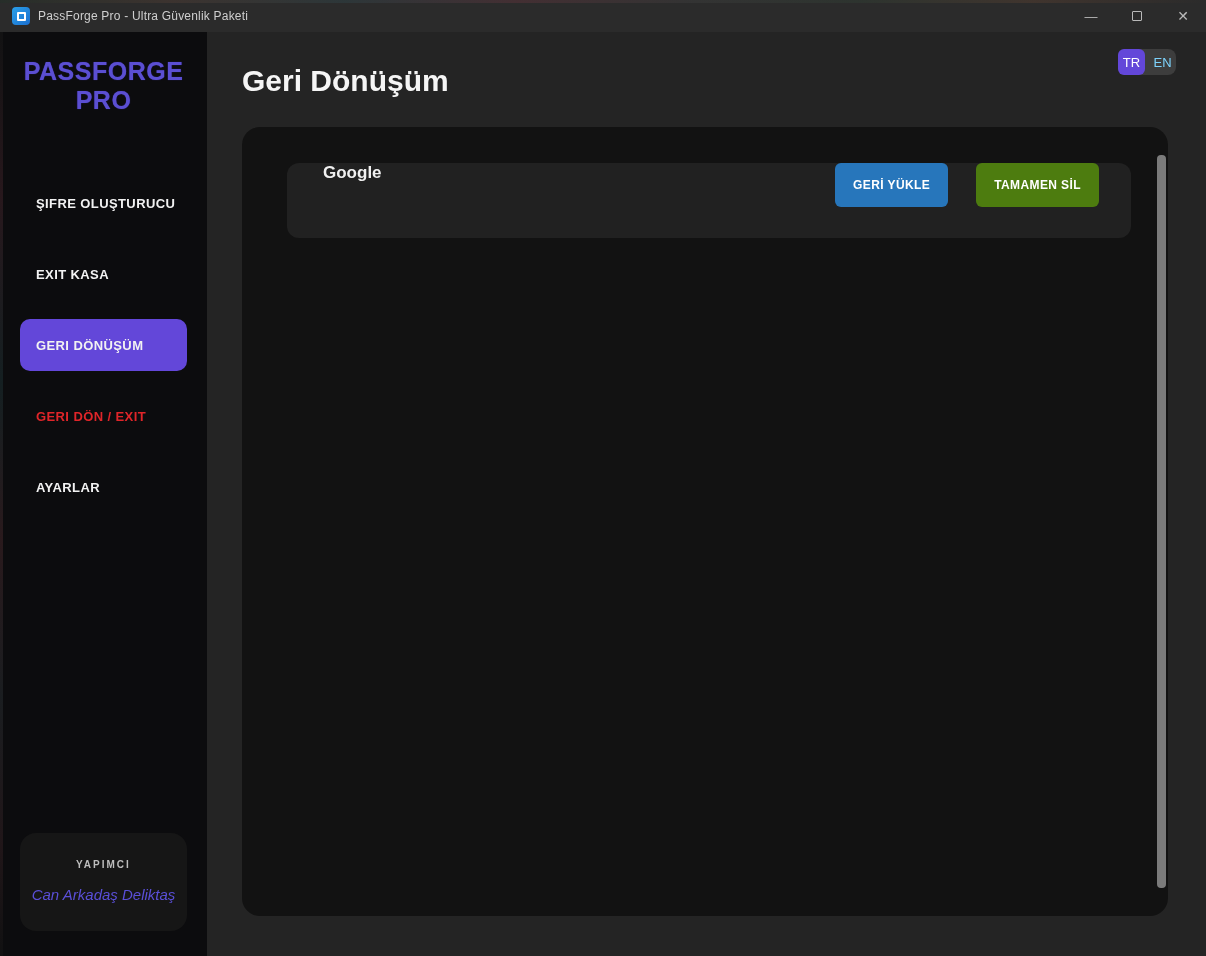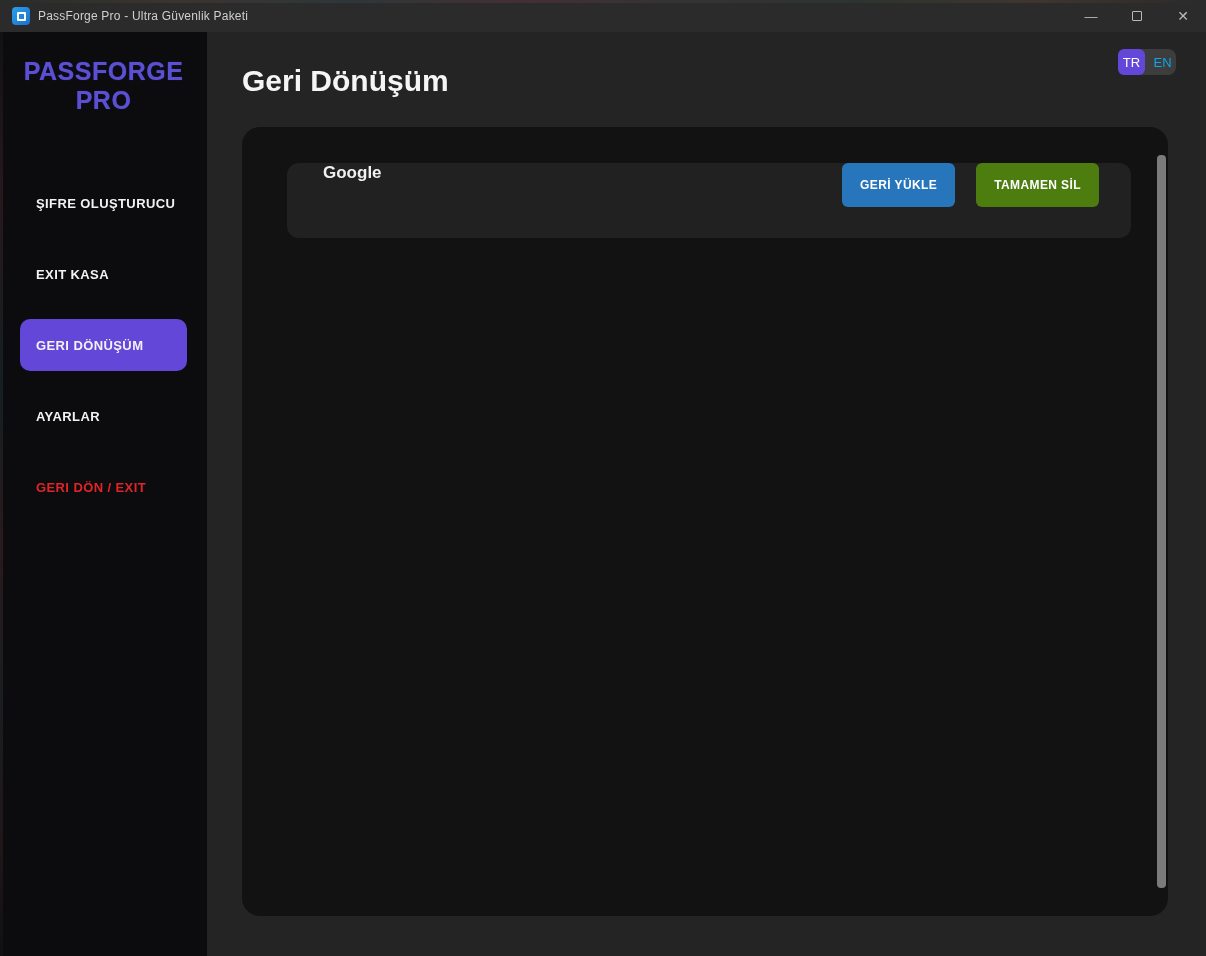--- a/index.html
+++ b/index.html
@@ -74,39 +74,39 @@
     position:absolute; left:242px; top:64px;
     font-size:30px; font-weight:bold; color:#f5f5f5;
   }
   .lang-toggle {
     position:absolute; top:49px; right:30px;
     background:#3d3d3d; border-radius:8px; display:flex; gap:4px;
   }
   .lang-btn {
     min-width:27px; height:26px; padding:0 4px; border-radius:6px;
     display:flex; align-items:center; justify-content:center;
-    font-size:13px; color:#0ea5e9; cursor:pointer;
+    font-size:13px; color:#7dd3fc; cursor:pointer;
   }
   .lang-btn.active { background:#6347d9; color:#fff; }
 
   .panel {
     position:absolute; left:242px; top:127px; width:926px; height:789px;
     background:#121212; border-radius:18px;
   }
   .scroll-thumb {
     position:absolute; right:2px; top:28px; width:9px; height:733px;
     background:#7b7b7b; border-radius:4px;
   }
   .recycle-row {
     position:absolute; left:45px; top:36px; width:844px; height:75px;
     background:#212121; border-radius:12px;
     display:flex; padding:0 32px 0 36px;
   }
   .site-name { font-size:17px; font-weight:bold; color:#f0f0f0; }
-  .row-buttons { margin-left:auto; display:flex; gap:21px; }
+  .row-buttons { margin-left:auto; display:flex; gap:28px; }
   .row-btn {
     border:none; color:#fff; font-family:"Liberation Sans", sans-serif;
     font-size:12px; font-weight:bold; letter-spacing:.4px;
     padding:0 18px; height:44px; border-radius:6px; cursor:pointer;
   }
   .btn-restore { background:#2776bb; }
   .btn-delete  { background:#4d7c0f; }
 </style>
 </head>
 <body>
@@ -137,26 +137,30 @@
   <div class="menu">
     <div class="menu-item">
       <span>ŞIFRE OLUŞTURUCU</span>
     </div>
     <div class="menu-item">
       <span>EXIT KASA</span>
     </div>
     <div class="menu-item active">
       <span>GERI DÖNÜŞÜM</span>
     </div>
+    <div class="menu-item danger">
+      <span>GERI DÖN / EXIT</span>
+    </div>
     <div class="menu-item">
       <span>AYARLAR</span>
     </div>
-    <div class="menu-item danger">
-      <span>GERI DÖN / EXIT</span>
-    </div>
+  </div>
+  <div class="maker-card">
+    <div class="maker-title">YAPIMCI</div>
+    <div class="maker-name">Can Arkadaş Deliktaş</div>
   </div>
 </div>
 
 <div class="page-title">Geri Dönüşüm</div>
 <div class="lang-toggle">
   <div class="lang-btn active">TR</div>
   <div class="lang-btn">EN</div>
 </div>
 
 <div class="panel">

